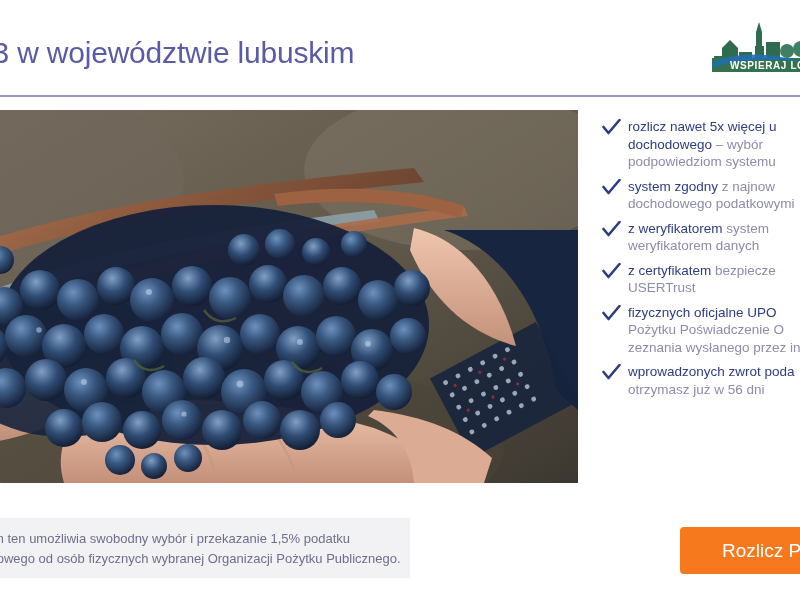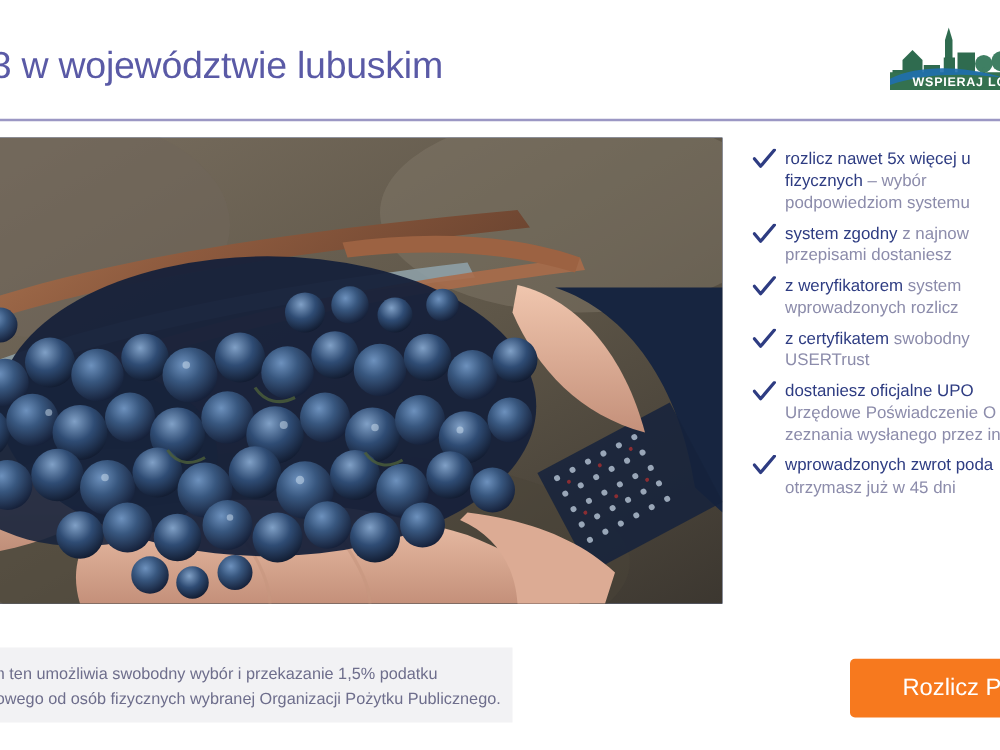--- a/index.html
+++ b/index.html
@@ -374,73 +374,73 @@
 
   <div class="benefits">
 
     <div class="benefit">
       <span class="check">
         <svg width="19" height="17" viewBox="0 0 19 17">
             <path d="M1.5 8 L6.5 14 L17.5 1" stroke="currentColor" stroke-width="2.6" fill="none" stroke-linecap="round" stroke-linejoin="round"></path>
           </svg>
       </span>
       <div class="line"><span class="bold">rozlicz nawet 5x więcej u</span><span></span></div>
-      <div class="line"><span class="bold">fizycznych</span><span> – wybór</span></div>
+      <div class="line"><span class="bold">dochodowego</span><span> – wybór</span></div>
       <div class="line"><span>podpowiedziom systemu</span></div>
     </div>
 
     <div class="benefit">
       <span class="check">
         <svg width="19" height="17" viewBox="0 0 19 17">
             <path d="M1.5 8 L6.5 14 L17.5 1" stroke="currentColor" stroke-width="2.6" fill="none" stroke-linecap="round" stroke-linejoin="round"></path>
           </svg>
       </span>
       <div class="line"><span class="bold">system zgodny</span><span> z najnow</span></div>
-      <div class="line"><span>przepisami dostaniesz</span></div>
+      <div class="line"><span>dochodowego podatkowymi</span></div>
     </div>
 
     <div class="benefit">
       <span class="check">
         <svg width="19" height="17" viewBox="0 0 19 17">
             <path d="M1.5 8 L6.5 14 L17.5 1" stroke="currentColor" stroke-width="2.6" fill="none" stroke-linecap="round" stroke-linejoin="round"></path>
           </svg>
       </span>
       <div class="line"><span class="bold">z weryfikatorem</span><span> system</span></div>
-      <div class="line"><span>wprowadzonych rozlicz</span></div>
-    </div>
-
-    <div class="benefit">
-      <span class="check">
-        <svg width="19" height="17" viewBox="0 0 19 17">
-            <path d="M1.5 8 L6.5 14 L17.5 1" stroke="currentColor" stroke-width="2.6" fill="none" stroke-linecap="round" stroke-linejoin="round"></path>
-          </svg>
-      </span>
-      <div class="line"><span class="bold">z certyfikatem</span><span> swobodny</span></div>
+      <div class="line"><span>weryfikatorem danych</span></div>
+    </div>
+
+    <div class="benefit">
+      <span class="check">
+        <svg width="19" height="17" viewBox="0 0 19 17">
+            <path d="M1.5 8 L6.5 14 L17.5 1" stroke="currentColor" stroke-width="2.6" fill="none" stroke-linecap="round" stroke-linejoin="round"></path>
+          </svg>
+      </span>
+      <div class="line"><span class="bold">z certyfikatem</span><span> bezpiecze</span></div>
       <div class="line"><span>USERTrust</span></div>
     </div>
 
     <div class="benefit">
       <span class="check">
         <svg width="19" height="17" viewBox="0 0 19 17">
             <path d="M1.5 8 L6.5 14 L17.5 1" stroke="currentColor" stroke-width="2.6" fill="none" stroke-linecap="round" stroke-linejoin="round"></path>
           </svg>
       </span>
-      <div class="line"><span class="bold">dostaniesz oficjalne UPO</span></div>
-      <div class="line"><span>Urzędowe Poświadczenie O</span></div>
+      <div class="line"><span class="bold">fizycznych oficjalne UPO</span></div>
+      <div class="line"><span>Pożytku Poświadczenie O</span></div>
       <div class="line"><span>zeznania wysłanego przez in</span></div>
     </div>
 
     <div class="benefit">
       <span class="check">
         <svg width="19" height="17" viewBox="0 0 19 17">
             <path d="M1.5 8 L6.5 14 L17.5 1" stroke="currentColor" stroke-width="2.6" fill="none" stroke-linecap="round" stroke-linejoin="round"></path>
           </svg>
       </span>
       <div class="line"><span class="bold">wprowadzonych zwrot poda</span></div>
-      <div class="line"><span>otrzymasz już w 45 dni</span></div>
+      <div class="line"><span>otrzymasz już w 56 dni</span></div>
     </div>
 
   </div>
 
   <div class="infobox">
     <p>Program ten umożliwia swobodny wybór i przekazanie 1,5% podatku</p>
     <p>dochodowego od osób fizycznych wybranej Organizacji Pożytku Publicznego.</p>
   </div>
 
   <button class="cta">Rozlicz PIT</button>

